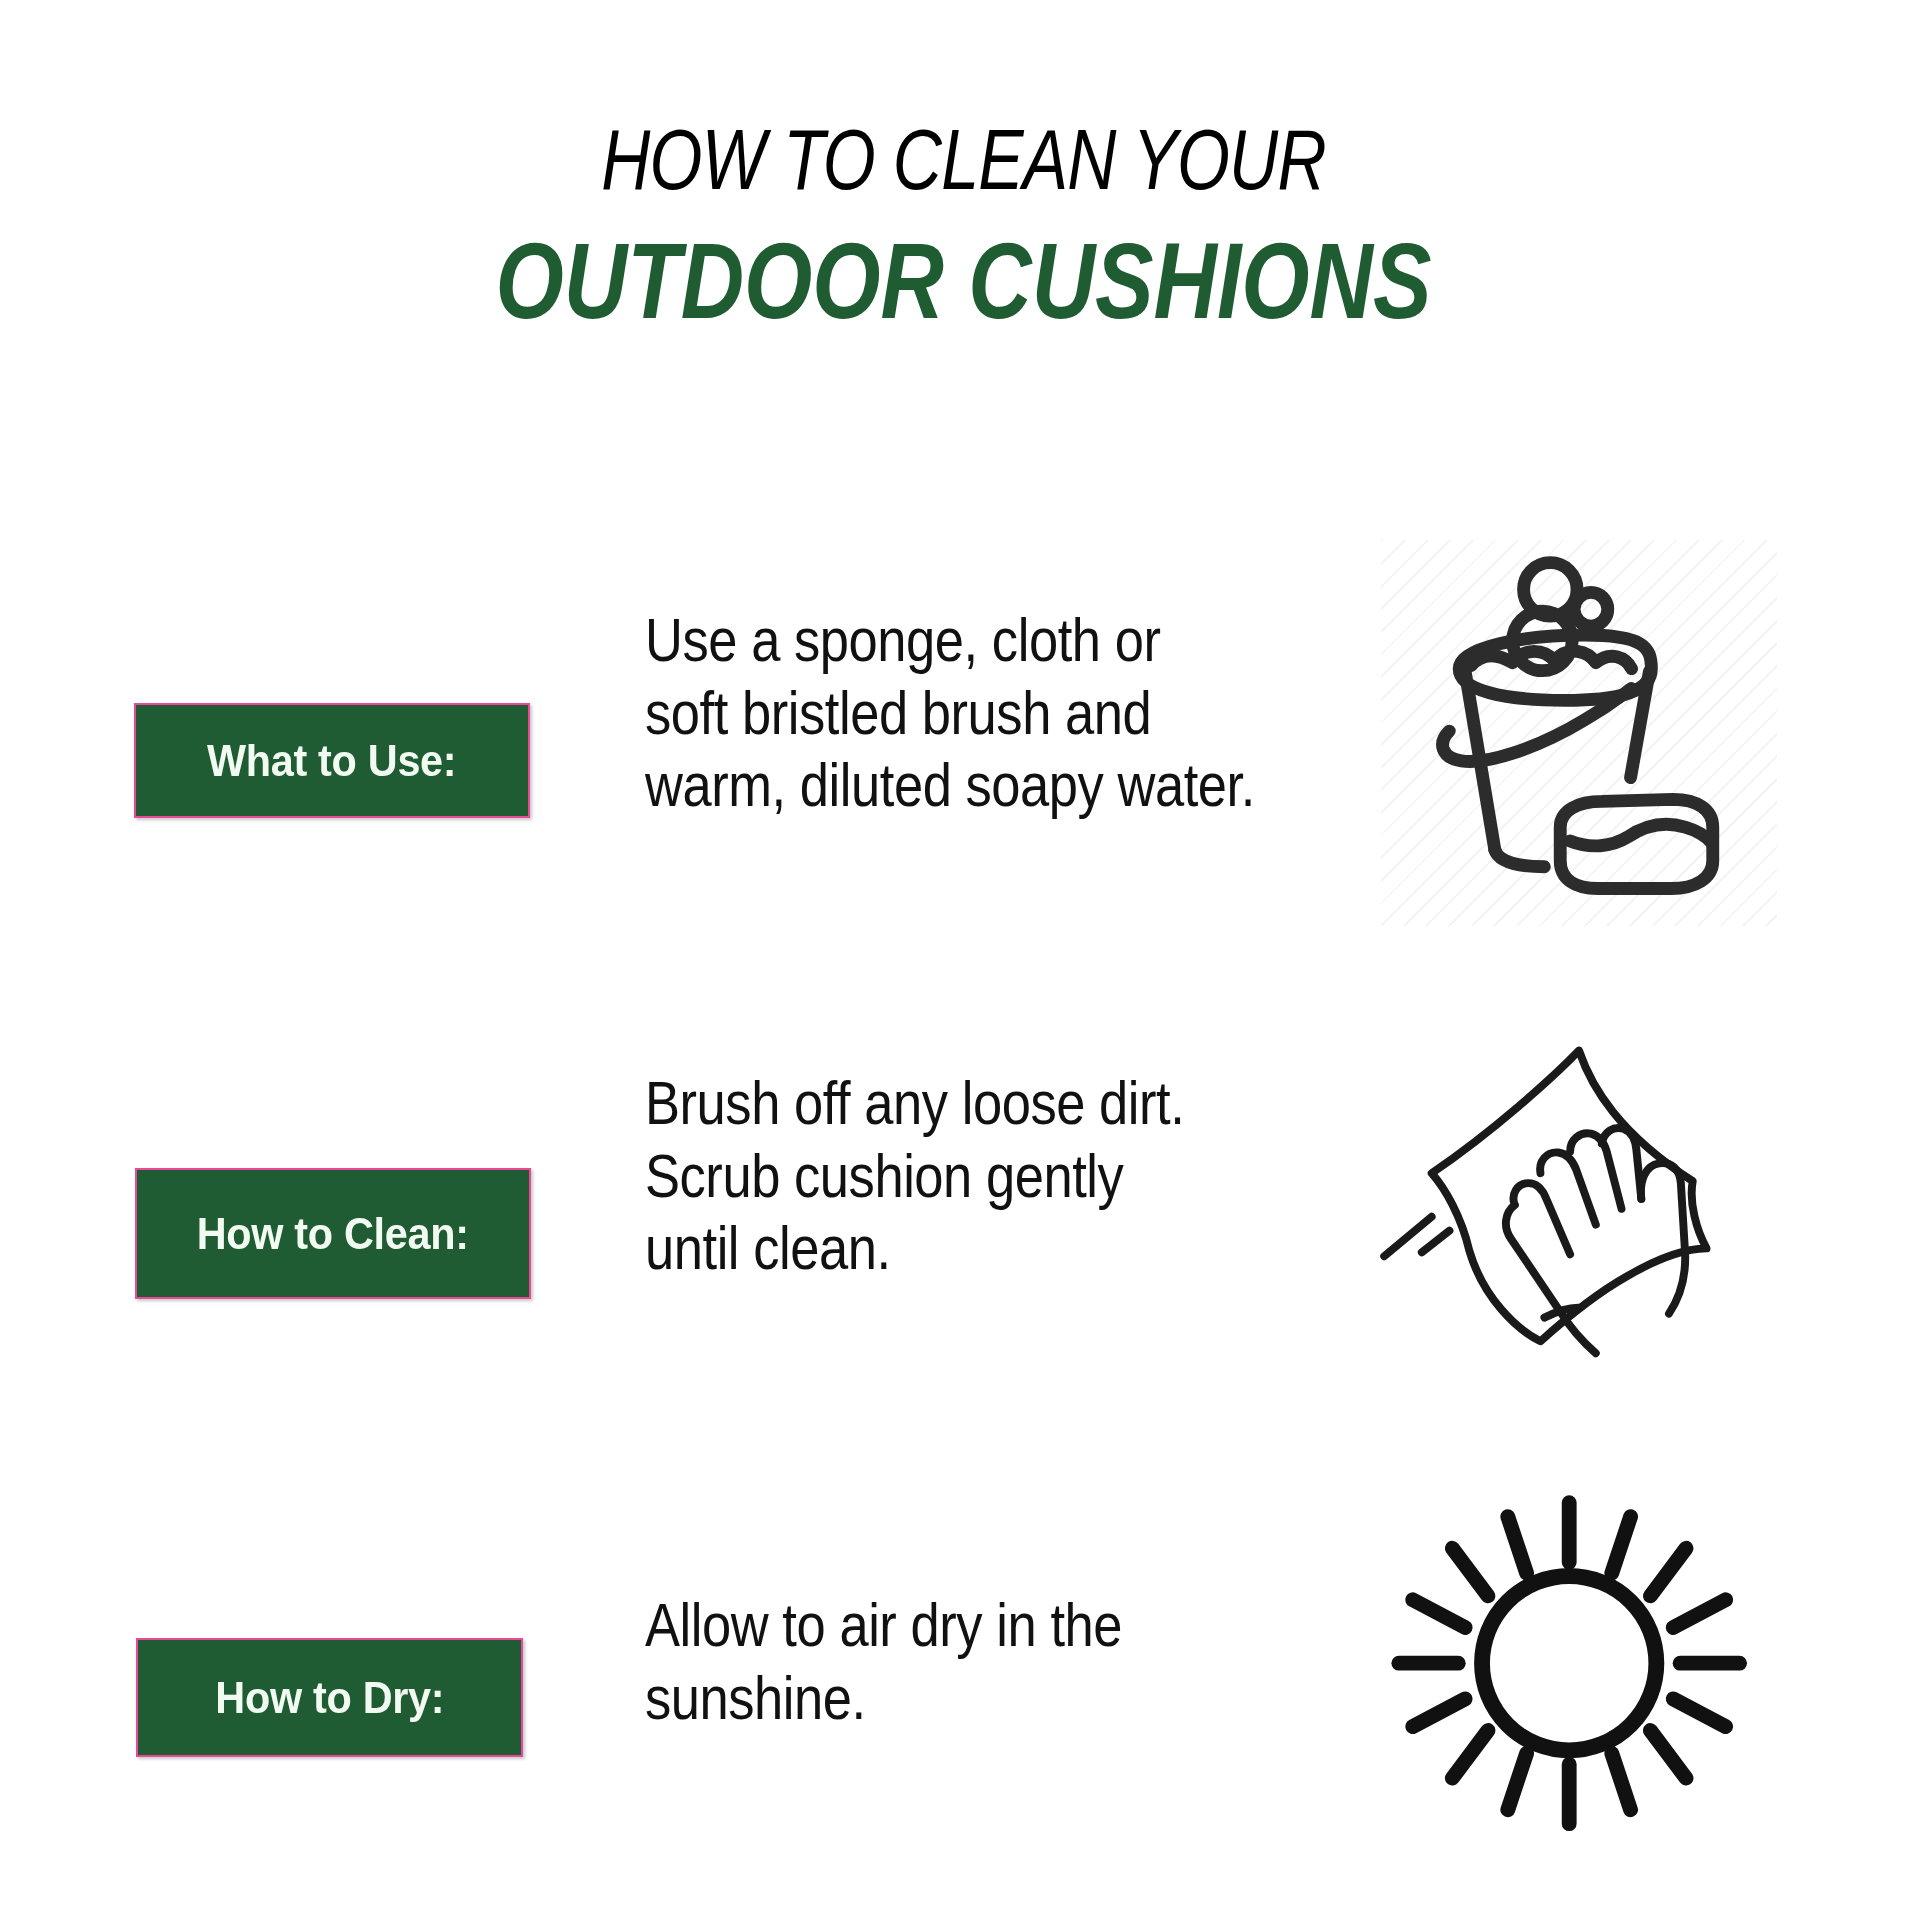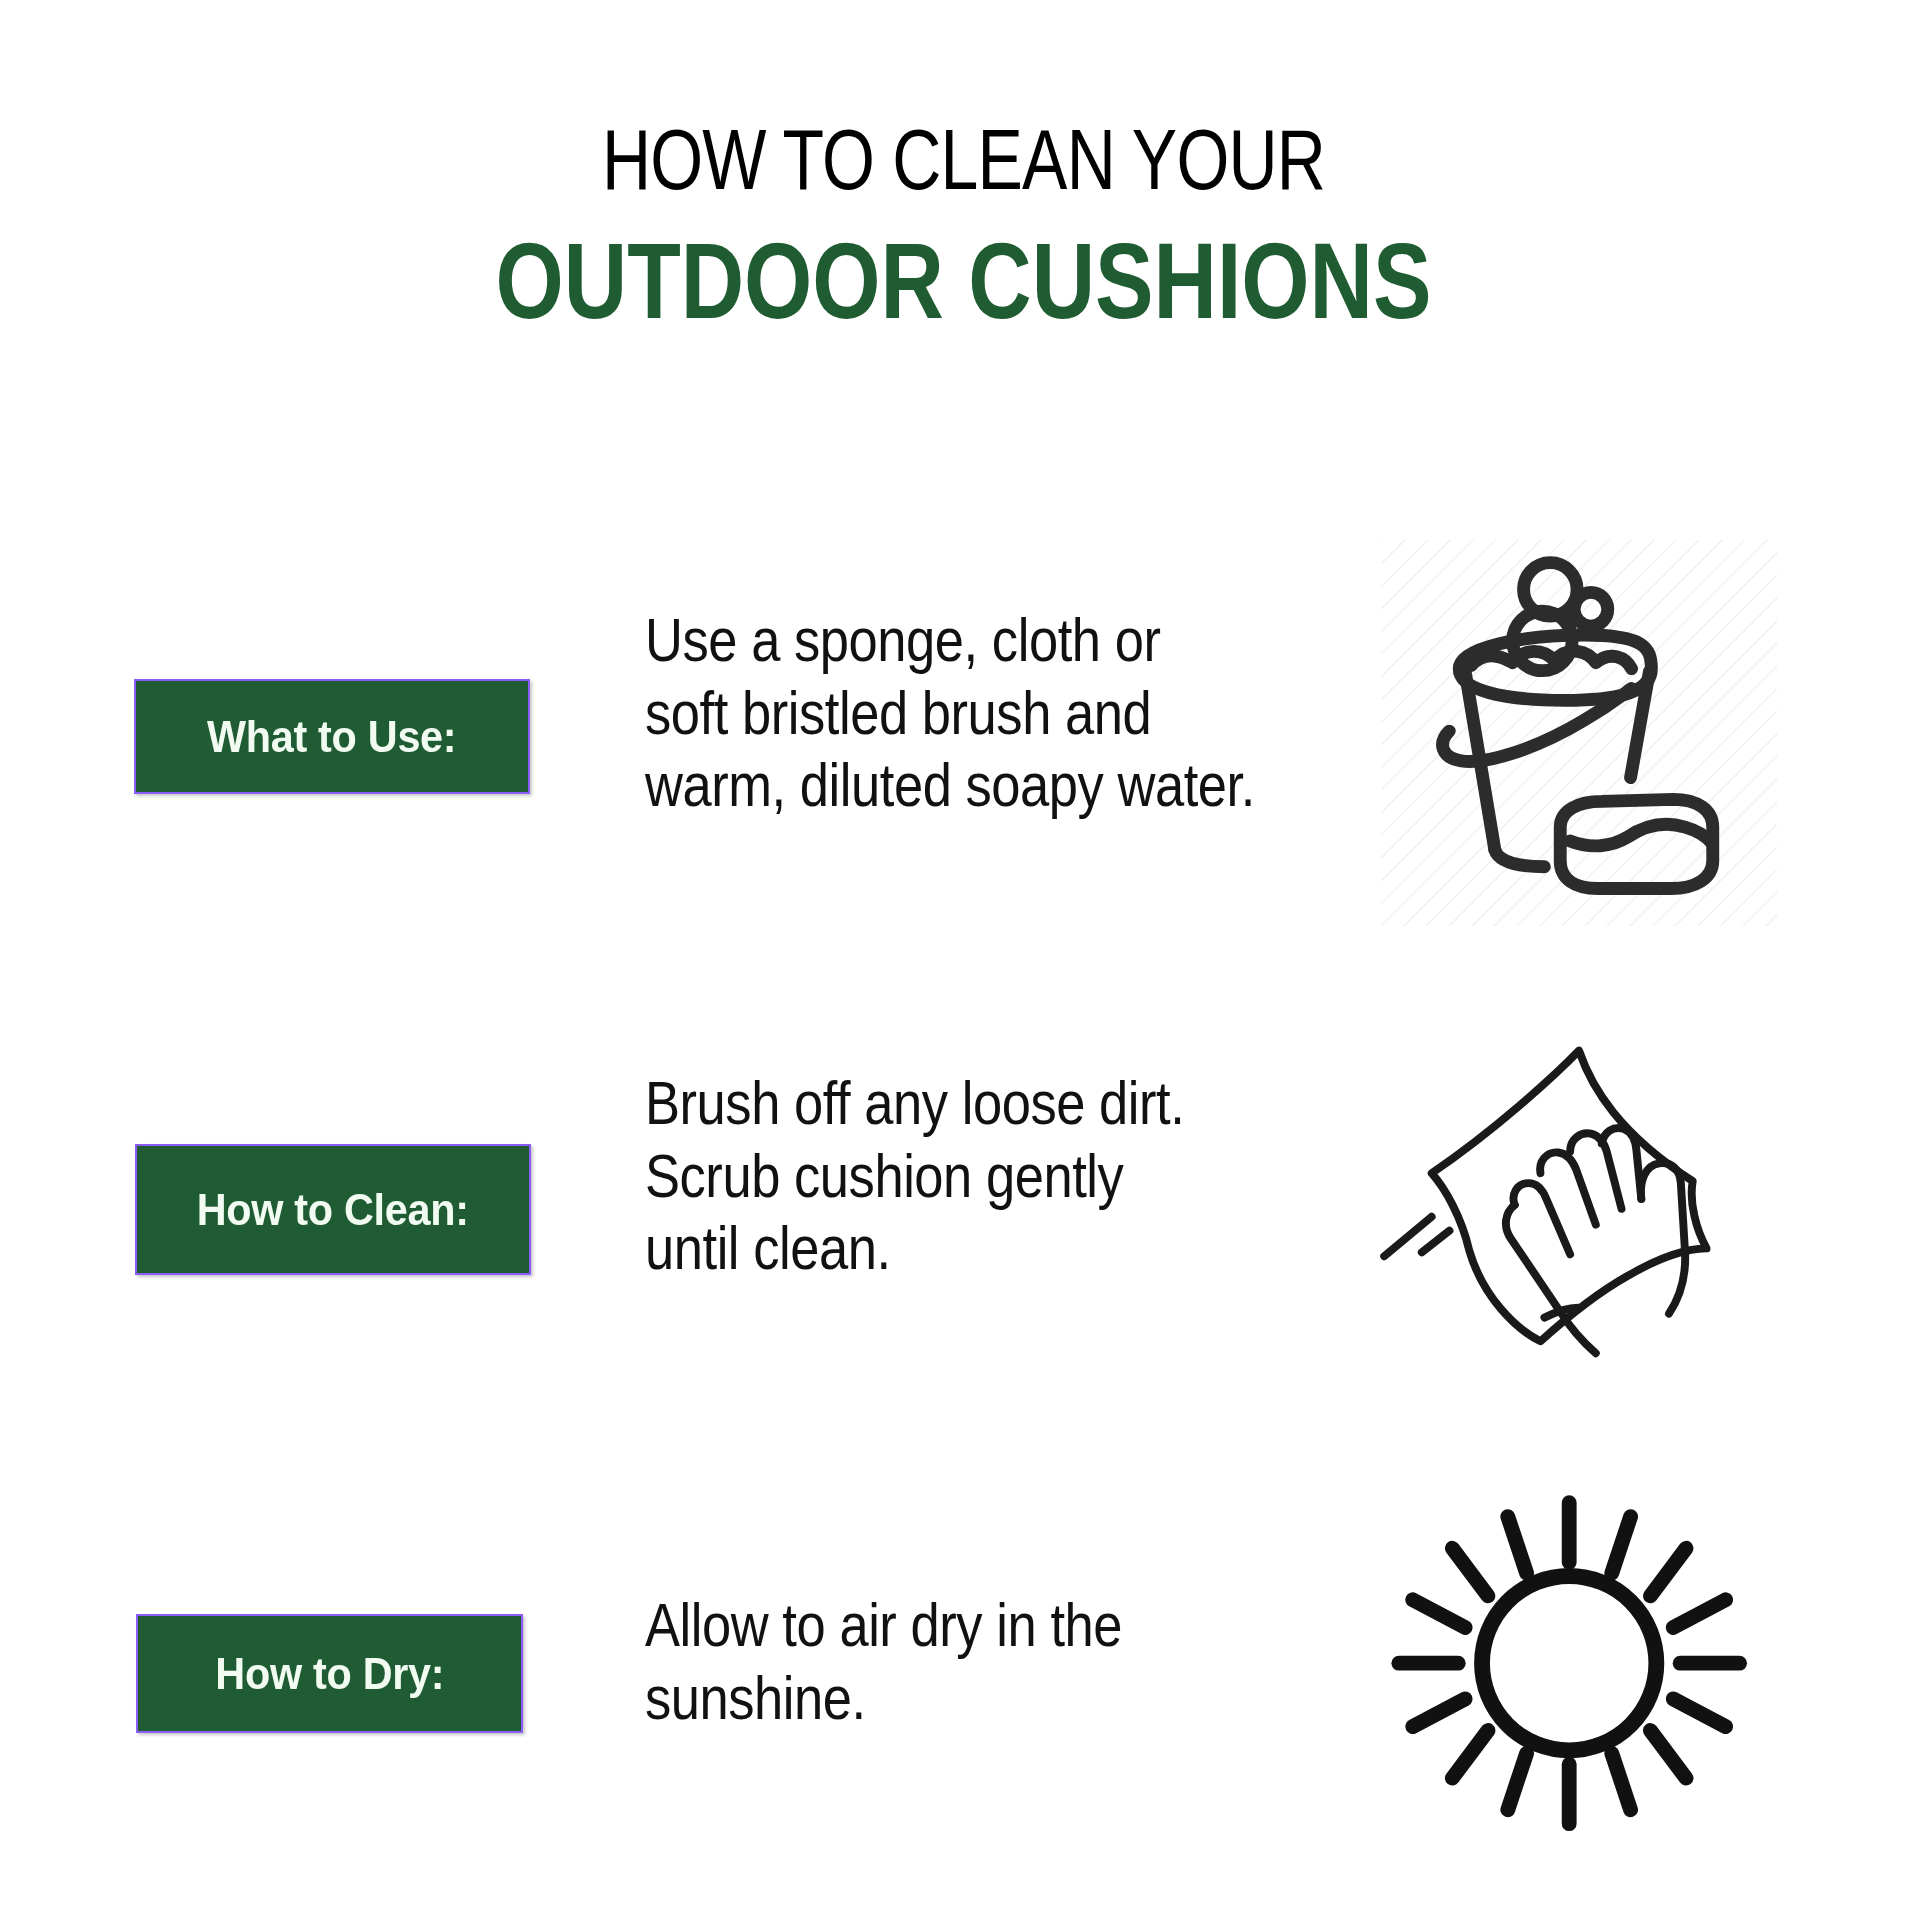--- a/index.html
+++ b/index.html
@@ -22,20 +22,21 @@
     background: #ffffff;
   }
 
   
   .header {
     position: absolute;
     left: 0;
     top: 117px;
     width: 1927px;
     text-align: center;
+    font-style: italic;
   }
   .title-line1 {
     font-family: "Liberation Sans", sans-serif;
     font-size: 85px;
     line-height: 1.0;
     font-weight: 400;
     color: #000000;
     letter-spacing: -1px;
     transform: scaleX(0.80);
     transform-origin: center top;
@@ -61,26 +62,27 @@
     width: 1927px;
   }
   #section-0 { top: 535px; }
   #section-1 { top: 1000px; }
   #section-2 { top: 1465px; }
 
   
   .badge {
     position: absolute;
     background: #1F5C33;
-    border: 2px solid #8b5cf6;
+    border: 2px solid #ec4899;
     box-sizing: border-box;
     display: flex;
     align-items: center;
     justify-content: center;
     box-shadow: 2px 2px 3px rgba(0,0,0,0.22);
+    margin-top: 24px;
   }
   .badge-label {
     color: #f2fbf2;
     font-family: "Liberation Sans", sans-serif;
     font-weight: 700;
     font-size: 44px;
     letter-spacing: -0.3px;
     white-space: nowrap;
     transform: scaleX(0.94);
   }

